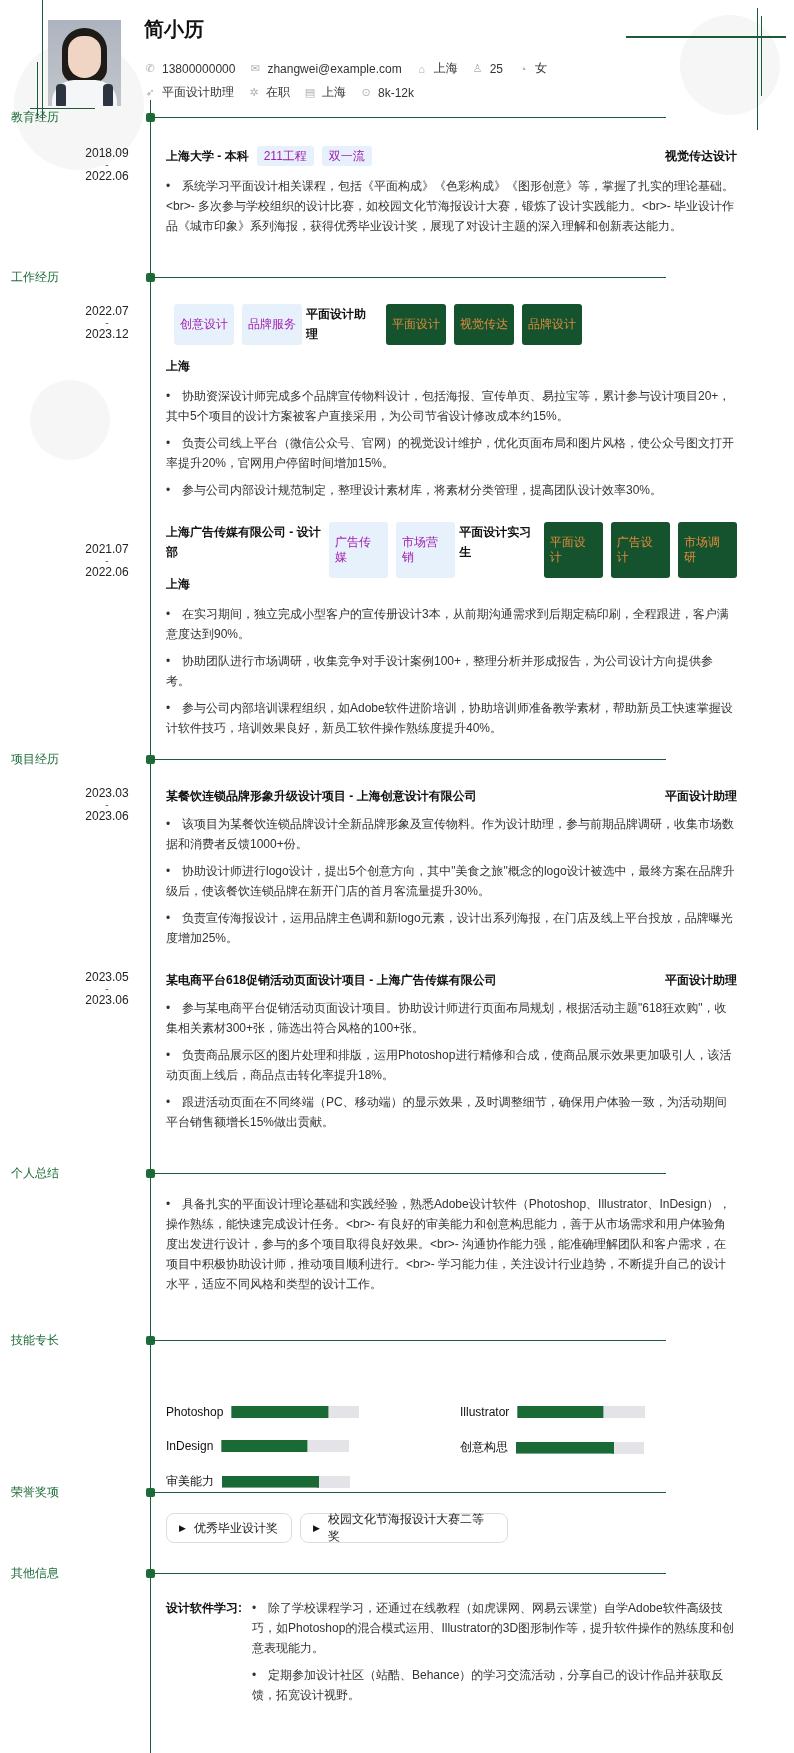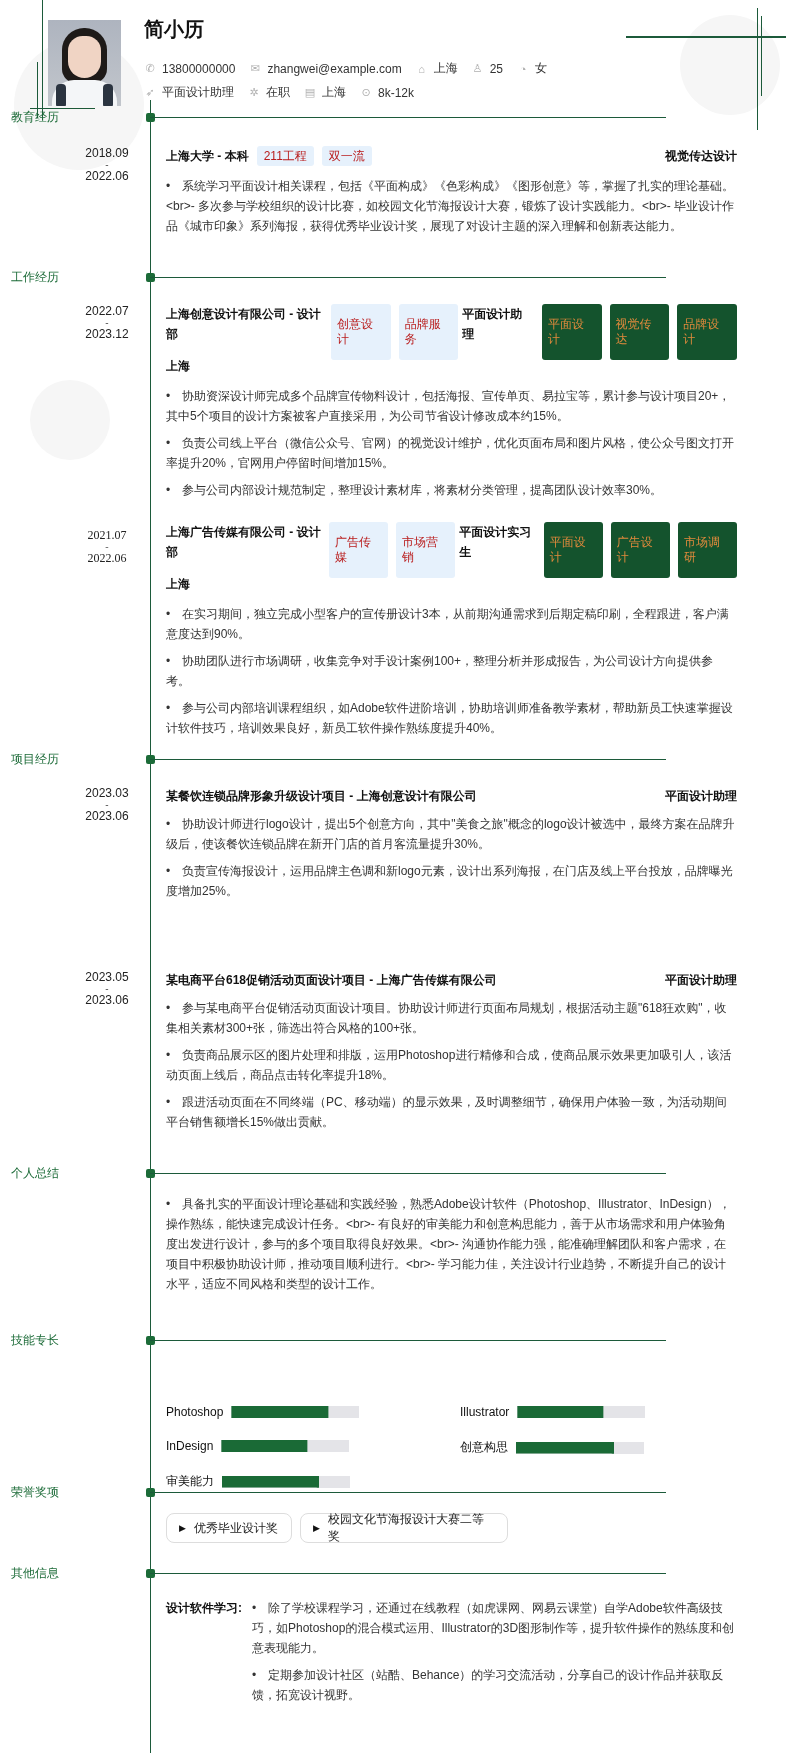--- a/index.html
+++ b/index.html
@@ -29,21 +29,21 @@
   .sec-dot { position: absolute; left: 146px; top: 3px; width: 9px; height: 9px; background: #1c6b38; border-radius: 2px; }
   .sec-line { position: absolute; left: 150px; right: 57px; top: 7px; height: 1px; background: #1c5a3a; }
 
   .date { position: absolute; width: 66px; left: 74px; text-align: center; font-size: 12px; color: #222; line-height: 15px; }
   .date .dash { font-size: 10px; line-height: 8px; color: #555; }
 
   .entry-head { position: absolute; left: 166px; right: 57px; display: flex; align-items: flex-start; font-size: 12px; font-weight: 700; color: #111; }
   .entry-title { line-height: 20px; }
   .entry-right { margin-left: auto; font-weight: 700; line-height: 20px; }
   .tag { display: inline-block; font-weight: 400; font-size: 12px; padding: 1px 7px; border-radius: 3px; line-height: 18px; margin-left: 8px; }
-  .tag.blue { background: #e6f1fc; color: #b91c1c; }
+  .tag.blue { background: #e6f1fc; color: #a21caf; }
   .tag.orange { background: #14532d; color: #e08a3c; }
   .tag.wrap { width: 60px; white-space: normal; line-height: 15px; padding: 13px 6px; }
 
   .bullets { position: absolute; left: 166px; right: 57px; font-size: 12px; color: #333; line-height: 20px; }
   .bullets li { list-style: none; margin-bottom: 7px; }
   .bullets li .b { display: inline-block; width: 16px; }
 
   .sub { position: absolute; left: 166px; font-size: 12px; font-weight: 700; color: #111; }
 
   .skill { position: absolute; display: flex; align-items: center; font-size: 12px; color: #111; margin-top: 36px; }
@@ -147,36 +147,35 @@
   <div class="sec-dot"></div>
   <div class="sec-line"></div>
 </div>
 
 <div class="date" style="top:304px;">
   <div>2022.07</div>
     <div class="dash">-</div>
     <div>2023.12</div>
 </div>
 <div class="entry-head" style="top:304px;">
-  <span class="entry-title" style="width:158px;">上海创意设计有限公司 - 设计部</span>
   <span class="tag blue wrap">创意设计</span>
   <span class="tag blue wrap">品牌服务</span>
   <span class="entry-title" style="width:70px;margin-left:4px;">平面设计助理</span>
   <span class="tag orange wrap" style="margin-left:10px;">平面设计</span>
   <span class="tag orange wrap">视觉传达</span>
   <span class="tag orange wrap">品牌设计</span>
 </div>
 <div class="sub" style="top:358px;">上海</div>
 <ul class="bullets" style="top:386px;">
   <li><span class="b">•</span><span>协助资深设计师完成多个品牌宣传物料设计，包括海报、宣传单页、易拉宝等，累计参与设计项目20+，其中5个项目的设计方案被客户直接采用，为公司节省设计修改成本约15%。</span></li>
   <li><span class="b">•</span><span>负责公司线上平台（微信公众号、官网）的视觉设计维护，优化页面布局和图片风格，使公众号图文打开率提升20%，官网用户停留时间增加15%。</span></li>
   <li><span class="b">•</span><span>参与公司内部设计规范制定，整理设计素材库，将素材分类管理，提高团队设计效率30%。</span></li>
 </ul>
 
-<div class="date" style="top:528px;font-family:Liberation Serif, serif;">
+<div class="date" style="top:542px;">
   <div>2021.07</div>
     <div class="dash">-</div>
     <div>2022.06</div>
 </div>
 <div class="entry-head" style="top:522px;">
   <span class="entry-title" style="width:158px;">上海广告传媒有限公司 - 设计部</span>
   <span class="tag blue wrap">广告传媒</span>
   <span class="tag blue wrap">市场营销</span>
   <span class="entry-title" style="width:76px;margin-left:4px;">平面设计实习生</span>
   <span class="tag orange wrap" style="margin-left:10px;">平面设计</span>
@@ -199,20 +198,21 @@
 <div class="date" style="top:786px;">
   <div>2023.03</div>
     <div class="dash">-</div>
     <div>2023.06</div>
 </div>
 <div class="entry-head" style="top:786px;">
   <span class="entry-title">某餐饮连锁品牌形象升级设计项目 - 上海创意设计有限公司</span>
   <span class="entry-right">平面设计助理</span>
 </div>
 <ul class="bullets" style="top:814px;">
+  <li><span class="b">•</span><span>该项目为某餐饮连锁品牌设计全新品牌形象及宣传物料。作为设计助理，参与前期品牌调研，收集市场数据和消费者反馈1000+份。</span></li>
   <li><span class="b">•</span><span>协助设计师进行logo设计，提出5个创意方向，其中"美食之旅"概念的logo设计被选中，最终方案在品牌升级后，使该餐饮连锁品牌在新开门店的首月客流量提升30%。</span></li>
   <li><span class="b">•</span><span>负责宣传海报设计，运用品牌主色调和新logo元素，设计出系列海报，在门店及线上平台投放，品牌曝光度增加25%。</span></li>
 </ul>
 
 <div class="date" style="top:970px;">
   <div>2023.05</div>
     <div class="dash">-</div>
     <div>2023.06</div>
 </div>
 <div class="entry-head" style="top:970px;">

